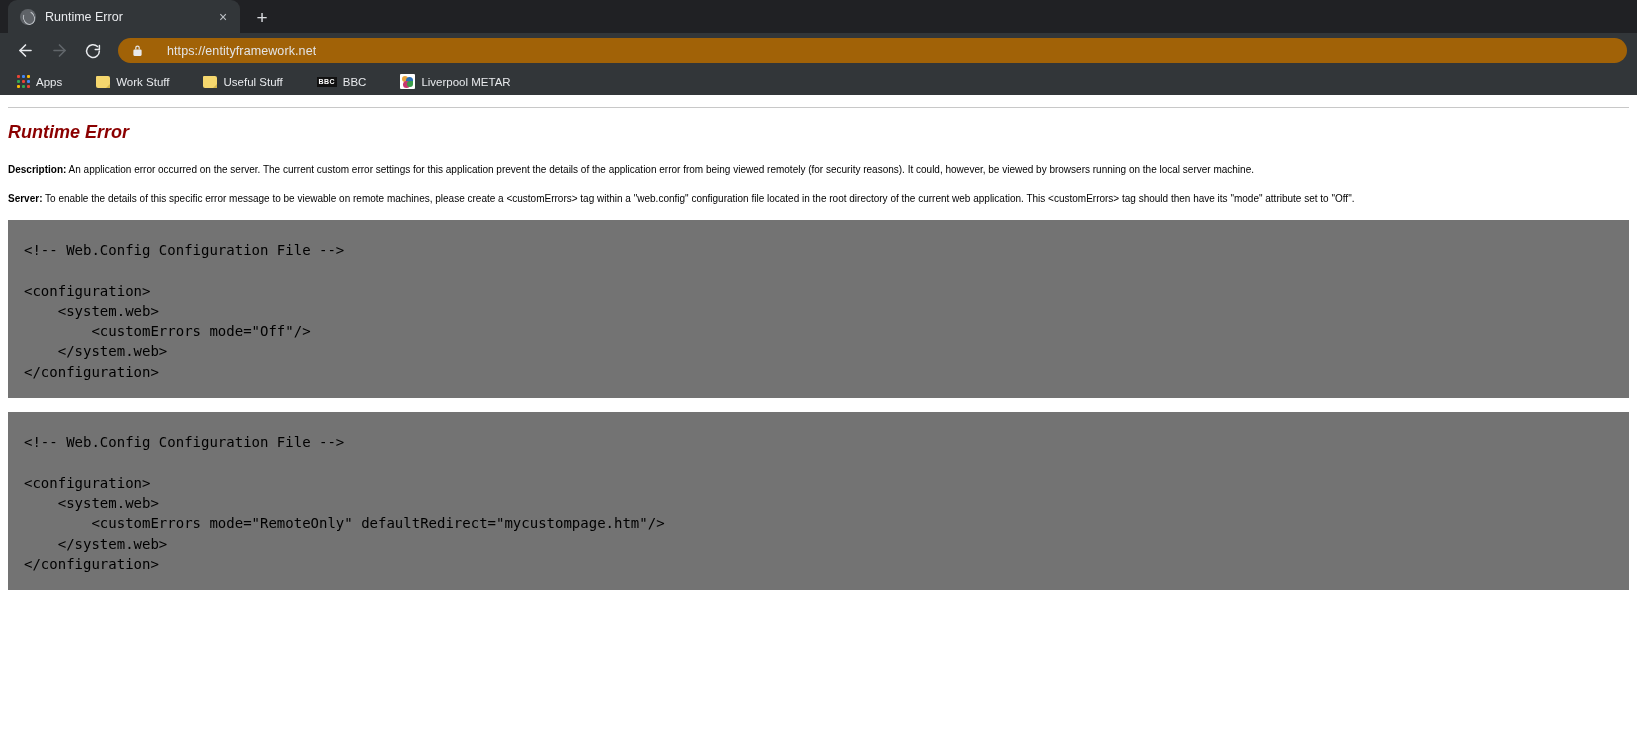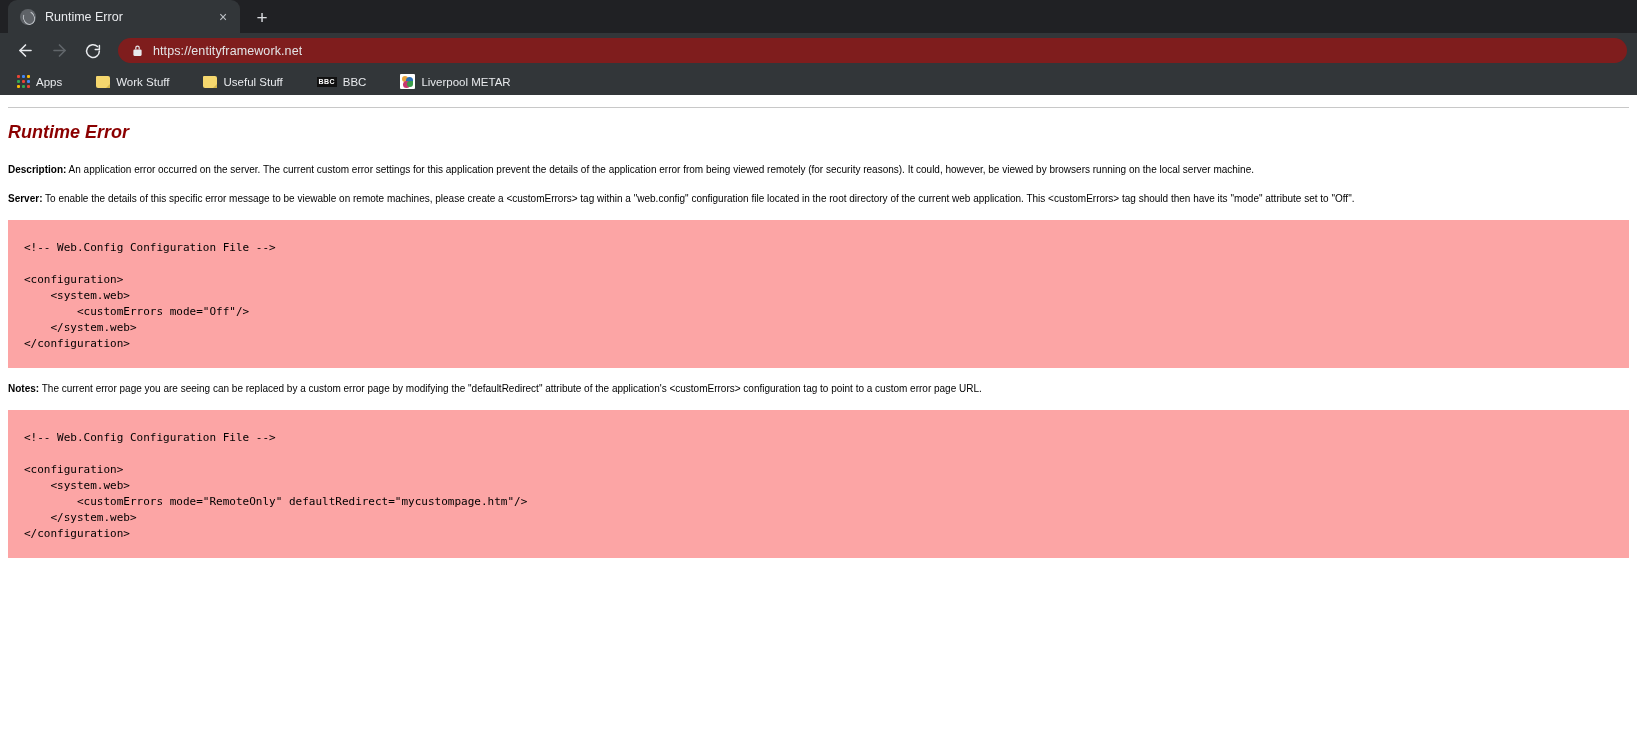--- a/index.html
+++ b/index.html
@@ -58,22 +58,22 @@
   .navbtn {
     width:30px; height:30px; flex:0 0 30px;
     display:flex; align-items:center; justify-content:center;
     color:#e8eaed; border-radius:50%;
   }
   .navbtn svg { display:block; }
   .navbtn.disabled svg { opacity:.45; }
 
   .omnibox {
     flex:1 1 auto; height:25px; margin-left:6px;
-    background:#7f1d1d; border-radius:13px;
-    display:flex; align-items:center; gap:9px; padding:0 14px;
+    background:#a16207; border-radius:13px;
+    display:flex; align-items:center; gap:23px; padding:0 14px;
   }
   .omni-lock { flex:0 0 12px; display:flex; align-items:center; }
   .omni-url {
     color:#e3e4e6; font-size:12.5px; letter-spacing:.1px;
     white-space:nowrap; overflow:hidden; text-overflow:ellipsis;
   }
 
   .bookmarks {
     height:27px; display:flex; align-items:center;
     background:#323639; padding:0 10px; gap:20px;
@@ -141,24 +141,24 @@
     margin:0 0 20px 0;
   }
   .para {
     font-size:10px;
     color:#000;
     line-height:1.35;
     margin:0 0 15px 0;
   }
   .para b { font-weight:bold; }
   .codeblock {
-    background:#fca5a5;
+    background:#737373;
     color:#000;
     font-family:"DejaVu Sans Mono", monospace;
-    font-size:11px;
+    font-size:14px;
     line-height:1.45;
     padding:20px 16px 16px 16px;
     margin:0 0 14px 0;
     white-space:pre;
     overflow:hidden;
   }
 </style>
 </head>
 <body>
 
@@ -263,23 +263,20 @@
   </p>
 
   <div class="codeblock">&lt;!-- Web.Config Configuration File --&gt;
 
 &lt;configuration&gt;
     &lt;system.web&gt;
         &lt;customErrors mode="Off"/&gt;
     &lt;/system.web&gt;
 &lt;/configuration&gt;</div>
 
-  <p class="para">
-    <b>Notes:</b><span> The current error page you are seeing can be replaced by a custom error page by modifying the "defaultRedirect" attribute of the application's &lt;customErrors&gt; configuration tag to point to a custom error page URL.</span>
-  </p>
 
   <div class="codeblock">&lt;!-- Web.Config Configuration File --&gt;
 
 &lt;configuration&gt;
     &lt;system.web&gt;
         &lt;customErrors mode="RemoteOnly" defaultRedirect="mycustompage.htm"/&gt;
     &lt;/system.web&gt;
 &lt;/configuration&gt;</div>
 
 </div>

